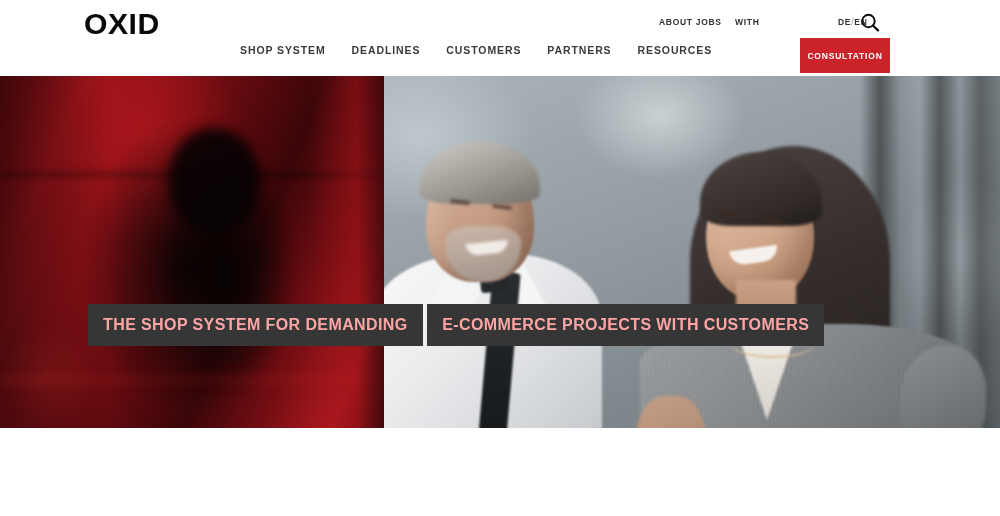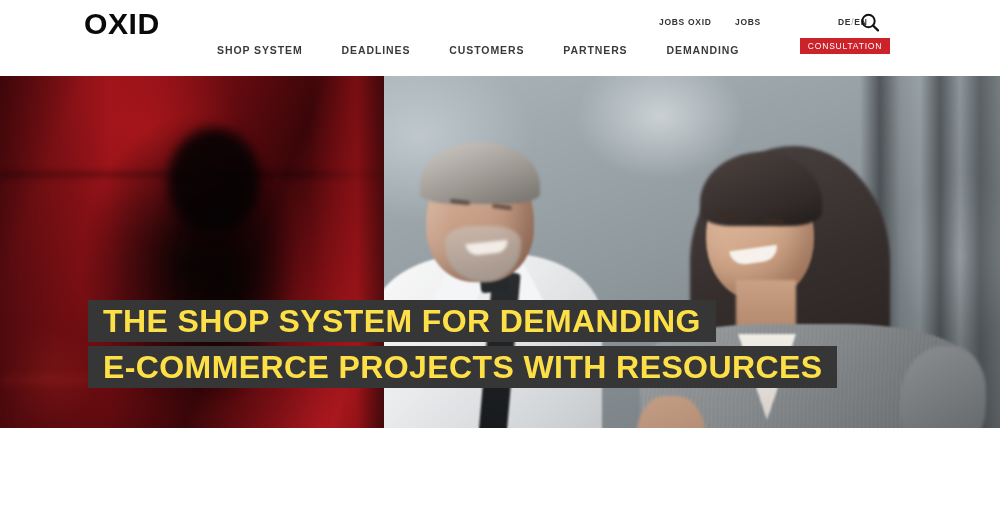--- a/index.html
+++ b/index.html
@@ -58,45 +58,45 @@
     width:24px; height:24px;
     border:none; background:transparent;
     cursor:pointer;
     padding:0;
   }
   .search-btn svg { display:block; }
 
   
   .mainnav {
     position:absolute;
-    top:44px; left:212px;
+    top:44px; left:235px;
     display:flex;
-    gap:13px;
+    gap:0px;
   }
   .mainnav a {
     color:#3a3a3a;
     text-decoration:none;
     font-size:10.5px;
     font-weight:bold;
     letter-spacing:0.9px;
     white-space:nowrap;
     padding:0 13px;
   }
   .mainnav a:first-child { padding-left:5px; }
 
   .cta {
     position:absolute;
     top:38px; left:800px;
-    width:90px; height:16px;
+    width:90px; height:35px;
     background:#cc2229;
     color:#ffffff;
     border:none;
     font-family:"Liberation Sans", sans-serif;
     font-size:8.5px;
-    font-weight:normal;
+    font-weight:bold;
     letter-spacing:0.8px;
     cursor:pointer;
     display:flex;
     align-items:center;
     justify-content:center;
   }
 
   
   .hero {
     position:absolute;
@@ -370,22 +370,22 @@
   }
 
   
   .headline {
     position:absolute;
     left:88px; top:224px;
     z-index:5;
   }
   .hl-line {
     background:#363636;
-    color:#fde047;
-    font-size:32px;
+    color:#fca5a5;
+    font-size:16px;
     font-weight:bold;
     letter-spacing:0.4px;
     line-height:42px;
     height:42px;
     padding:0 15px;
     display:inline-block;
     white-space:nowrap;
     font-family:"Liberation Sans", sans-serif;
   }
   .hl-line-2 { margin-top:4px; }
@@ -399,40 +399,40 @@
   }
 </style>
 </head>
 <body>
 
 <div class="header">
 
   <div class="logo">OXID</div>
 
   <div class="utilnav">
-    <a class="u-about" href="#">JOBS OXID</a>
-    <a class="u-jobs" href="#">JOBS</a>
+    <a class="u-about" href="#">ABOUT JOBS</a>
+    <a class="u-jobs" href="#">WITH</a>
     <a class="u-lang" href="#"><span>DE</span><span class="sep">/</span><span>EN</span></a>
 
     <button class="search-btn" aria-label="Search">
       <span>
         <svg width="24" height="24" viewBox="0 0 24 24" fill="none">
           <circle cx="10.5" cy="10" r="6.2" stroke="#111111" stroke-width="2"></circle>
           <line x1="15.2" y1="14.7" x2="20" y2="19.4" stroke="#111111" stroke-width="2.3" stroke-linecap="round"></line>
         </svg>
       </span>
     </button>
   </div>
 
   <nav class="mainnav">
     <a href="#">SHOP SYSTEM</a>
     <a href="#">DEADLINES</a>
     <a href="#">CUSTOMERS</a>
     <a href="#">PARTNERS</a>
-    <a href="#">DEMANDING</a>
+    <a href="#">RESOURCES</a>
   </nav>
 
   <button class="cta">CONSULTATION</button>
 </div>
 
 <div class="hero">
 
   <div class="scene"></div>
 
   <div class="man-shirt"></div>
@@ -464,17 +464,17 @@
 
   <div class="red-panel">
     <div class="red-stripe-a"></div>
     <div class="red-silhouette"></div>
     <div class="red-fig-head"></div>
     <div class="red-stripe-b"></div>
   </div>
 
   <div class="headline">
     <div class="hl-line">THE SHOP SYSTEM FOR DEMANDING</div>
-    <div class="hl-line hl-line-2">E-COMMERCE PROJECTS WITH RESOURCES</div>
+    <div class="hl-line hl-line-2">E-COMMERCE PROJECTS WITH CUSTOMERS</div>
   </div>
 </div>
 
 <div class="below"></div>
 
 </body></html>

